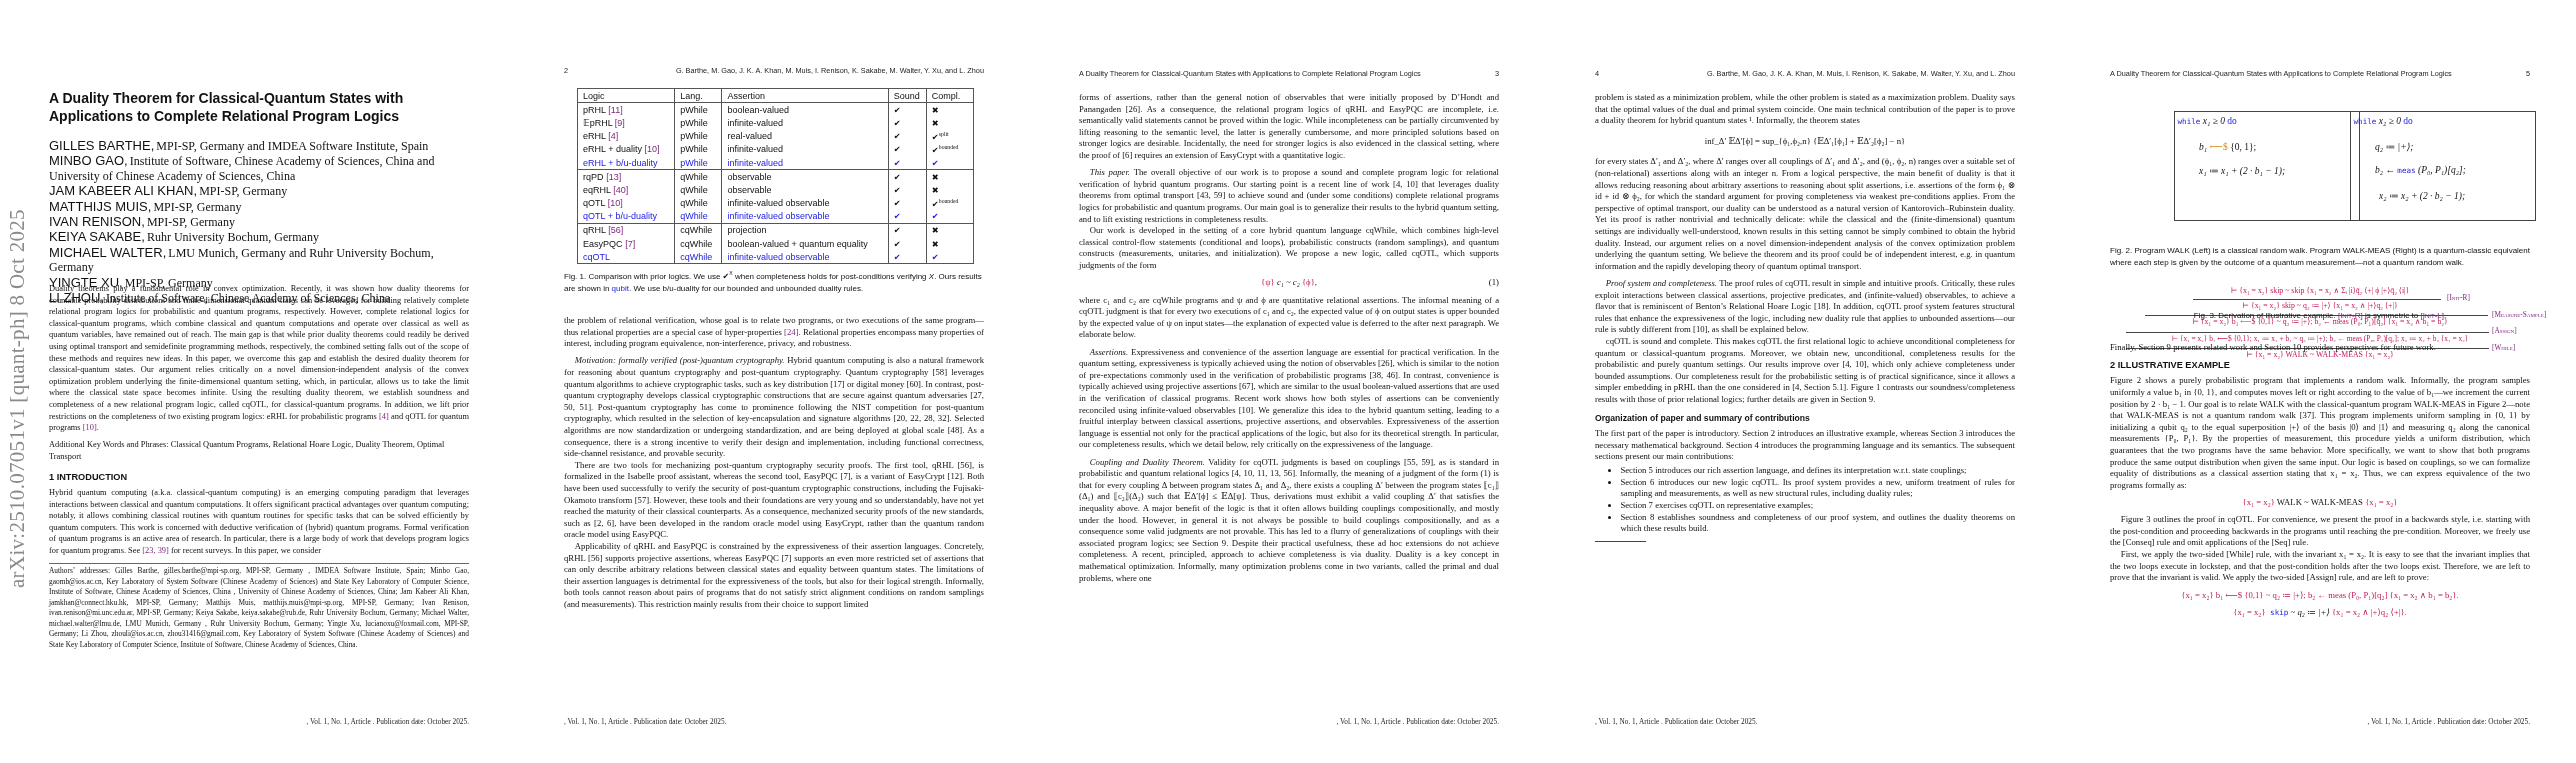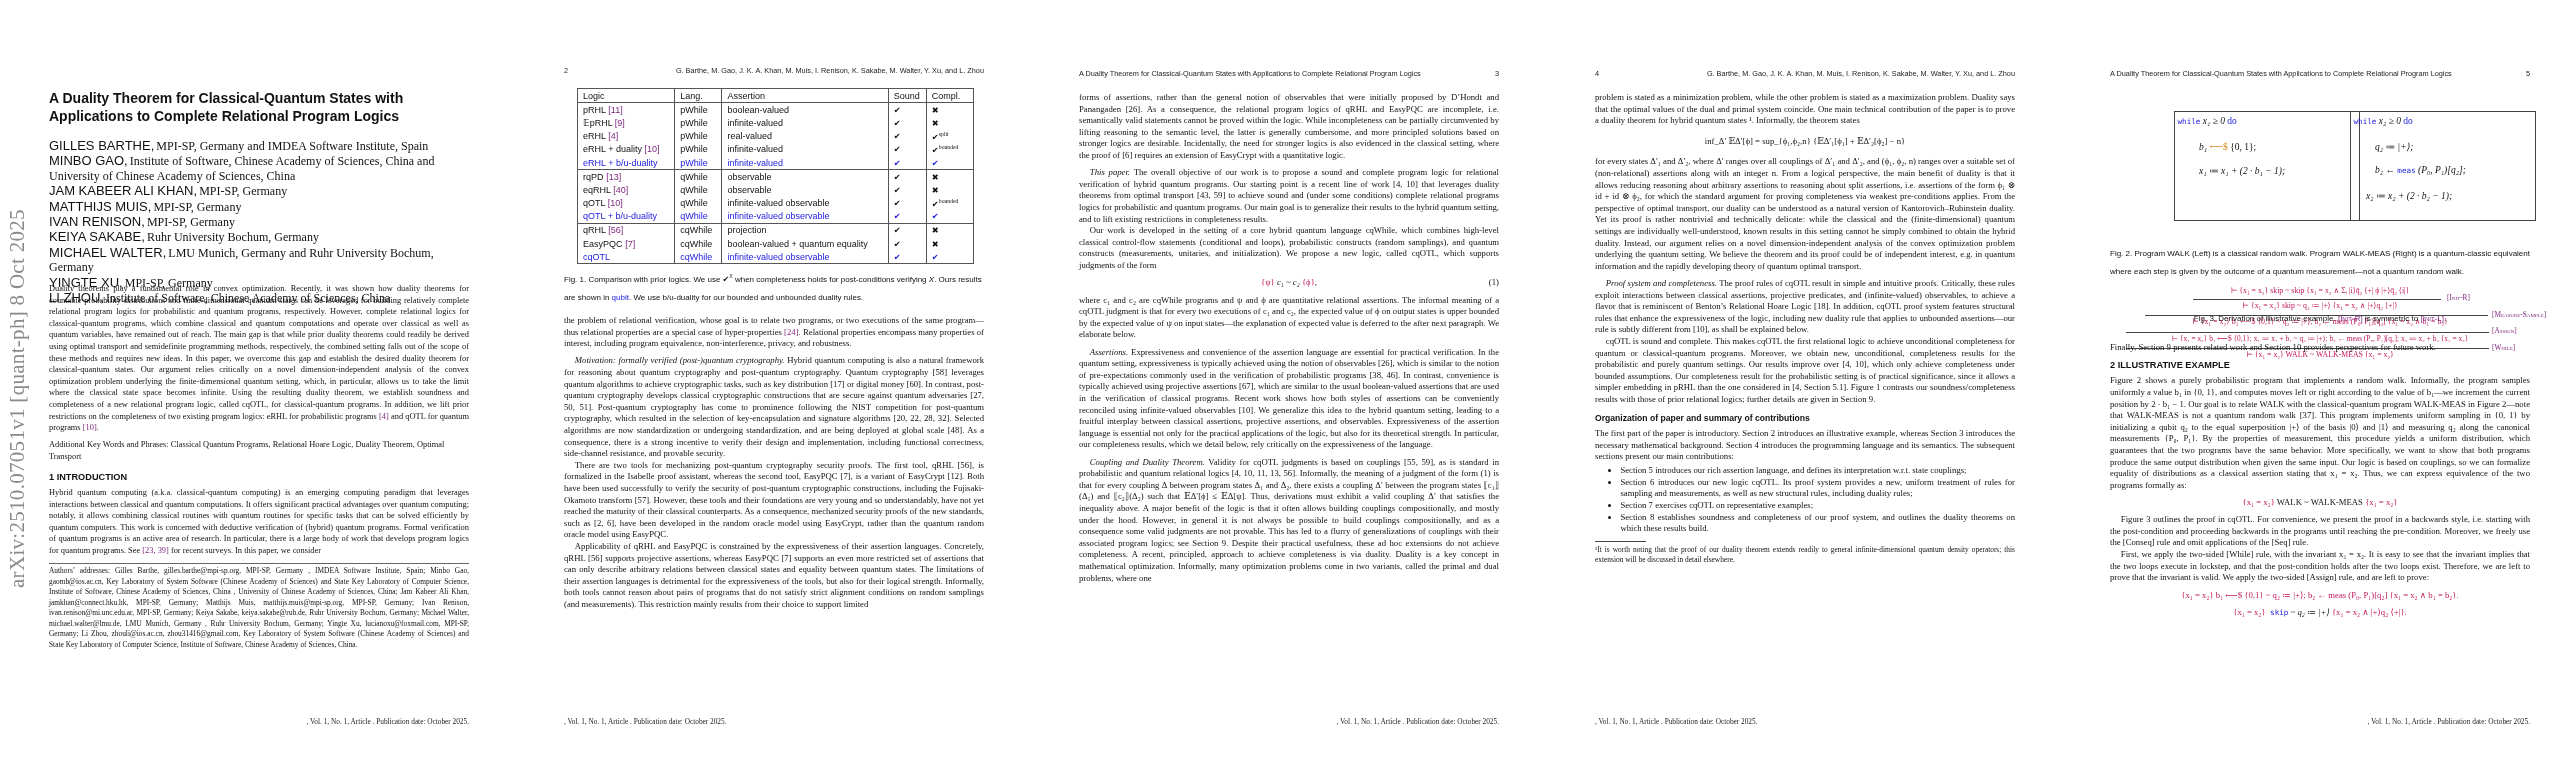--- a/index.html
+++ b/index.html
@@ -25,21 +25,21 @@
            font-family:"Liberation Serif","DejaVu Serif",serif; font-size:21px; color:#8a8a8a; white-space:nowrap; letter-spacing:0.3px; }
   .title { position:absolute; top:89px; left:49px; width:420px; font-family:"Liberation Sans","DejaVu Sans",sans-serif; font-weight:bold; font-size:14px; line-height:18px; }
   .authors { position:absolute; top:139px; left:49px; width:420px; font-size:8.3px; line-height:13.4px; }
   .aname { font-family:"Liberation Sans","DejaVu Sans",sans-serif; font-size:13px; }
   .aff { font-size:12px; }
   .sec { font-family:"Liberation Sans","DejaVu Sans",sans-serif; font-weight:bold; font-size:9.2px; margin:9px 0 3.8px 0; }
   .subsec { font-family:"Liberation Sans","DejaVu Sans",sans-serif; font-weight:bold; font-size:8.6px; margin:7.6px 0 3.2px 0; }
   .fnrule { width:420px; border-top:1px solid #666; margin:6.4px 0 2.5px 0; }
   .fnrule.short { width:51px; border-top:0.6px solid #444; }
   .fn { font-size:7.4px; line-height:10.5px; text-align:justify; }
-  .caption { font-family:"Liberation Sans","DejaVu Sans",sans-serif; font-size:8px; line-height:18px; }
+  .caption { font-family:"Liberation Sans","DejaVu Sans",sans-serif; font-size:8px; line-height:12px; }
   table.cmp { position:absolute; top:88px; left:62px; border-collapse:collapse; font-family:"Liberation Sans","DejaVu Sans",sans-serif; font-size:9px; }
   table.cmp td, table.cmp th { border-left:0.6px solid #555; border-right:0.6px solid #555; padding:0.6px 5.1px; height:12px; text-align:left; font-weight:normal; white-space:nowrap; }
   table.cmp tr.hd th { border-top:1px solid #555; border-bottom:1.3px solid #555; }
   table.cmp tr.grp-end td { border-bottom:1.3px solid #555; }
   table.cmp tr.row-blue td { color:#1a1adf; }
   .chk { font-family:"DejaVu Sans",sans-serif; font-size:8.3px; }
   .sup { font-family:"Liberation Serif",serif; font-size:5.7px; vertical-align:super; }
   .eq { text-align:center; margin:5.7px 0; position:relative; }
   .eqnum { position:absolute; right:0; top:0; }
   .codebox { position:absolute; top:100px; width:140px; height:108px; border:0.8px solid #444; font-family:"Liberation Serif","DejaVu Serif",serif; font-size:9.5px;padding-left:44px; }
@@ -225,41 +225,40 @@
     <p class="p ind">cqOTL is sound and complete. This makes cqOTL the first relational logic to achieve unconditional completeness for quantum or classical-quantum programs. Moreover, we obtain new, unconditional, completeness results for the probabilistic and purely quantum settings. Our results improve over [4, 10], which only achieve completeness under bounded assumptions. Our completeness result for the probabilistic setting is of practical significance, since it allows a simpler embedding in pRHL than the one considered in [4, Section 5.1]. Figure 1 contrasts our soundness/completeness results with those of prior relational logics; further details are given in Section 9.</p>
     <div class="subsec">Organization of paper and summary of contributions</div>
     <p class="p">The first part of the paper is introductory. Section 2 introduces an illustrative example, whereas Section 3 introduces the necessary mathematical background. Section 4 introduces the programming language and its semantics. The subsequent sections present our main contributions:</p>
     <ul class="contrib">
       <li>Section 5 introduces our rich assertion language, and defines its interpretation w.r.t.  state couplings;</li>
       <li>Section 6 introduces our new logic cqOTL. Its proof system provides a new, uniform treatment of rules for sampling and measurements, as well as new structural rules, including duality rules;</li>
       <li>Section 7 exercises cqOTL on representative examples;</li>
       <li>Section 8 establishes soundness and completeness of our proof system, and outlines the duality theorems on which these results build.</li>
     </ul>
     <div class="fnrule short"></div>
-    <p class="p fn">¹It is worth noting that the proof of our duality theorem extends readily to general infinite-dimensional quantum density operators; this extension will be discussed in detail elsewhere.</p>
   </div>
   <div class="footer">, Vol. 1, No. 1, Article . Publication date: October 2025.</div>
 </div>
 
 <div class="page" style="left:2061px">
   <div class="runhead">
     <span>A Duality Theorem for Classical-Quantum States with Applications to Complete Relational Program Logics</span>
     <span>5</span>
   </div>
 
   <div class="codebox" style="left:113px; top:111px; height:108px;">
     <div class="ln" style="left:2.5px; top:3.8px;"><span class="mono kw">while</span><i> x₁ ≥ 0 </i><span class="kw">do</span></div>
     <div class="ln" style="left:24px; top:29px;"><i>b₁</i><span class="orange"> ⟵$ </span><span>{0, 1};</span></div>
     <div class="ln" style="left:24px; top:53px;"><i>x₁ ≔ x₁ + (2 · b₁ − 1);</i></div>
   </div>
   <div class="codebox" style="left:270px; top:111px; height:108px;margin-left:19px;">
     <div class="ln" style="left:2.5px; top:3.8px;"><span class="mono kw">while</span><i> x₂ ≥ 0 </i><span class="kw">do</span></div>
     <div class="ln" style="left:24px; top:29px;"><i>q₂ ≔ |+⟩;</i></div>
     <div class="ln" style="left:24px; top:53px;"><i>b₂ ← </i><span class="mono kw">meas</span><i> (P₀, P₁)[q₂];</i></div>
-    <div class="ln" style="left:15px; top:78px;"><i>x₂ ≔ x₂ + (2 · b₂ − 1);</i></div>
+    <div class="ln" style="left:28px; top:78px;"><i>x₂ ≔ x₂ + (2 · b₂ − 1);</i></div>
   </div>
   <div class="caption" style="position:absolute; top:245px; left:49px; width:420px;">Fig. 2.  Program WALK (Left) is a classical random walk. Program WALK-MEAS (Right) is a quantum-classic equivalent where each step is given by the outcome of a quantum measurement—not a quantum random walk.</div>
 
   <div style="position:absolute; top:286px; left:49px; width:420px; height:95px;">
     <div class="deriv pink" style="top:0px;">⊢ {x₁ = x₂} skip ~ skip {x₁ = x₂ ∧ Σᵢ |i⟩q̄₂ ⟨+| ϕ |+⟩q̄₂ ⟨i|}</div>
     <div class="rule" style="position:absolute; top:12px; left:83px; width:248px;"></div>
     <div class="rlabel" style="top:7px; left:337px;">[Init-R]</div>
     <div class="deriv pink" style="top:14.6px;">⊢ {x₁ = x₂} skip ~ q₂ ≔ |+⟩ {x₁ = x₂ ∧ |+⟩q₂ ⟨+|}</div>
     <div class="rule" style="position:absolute; top:28px; left:35px; width:343px;"></div>
     <div class="rlabel" style="top:23.5px; left:382px;">[Measure-Sample]</div>

